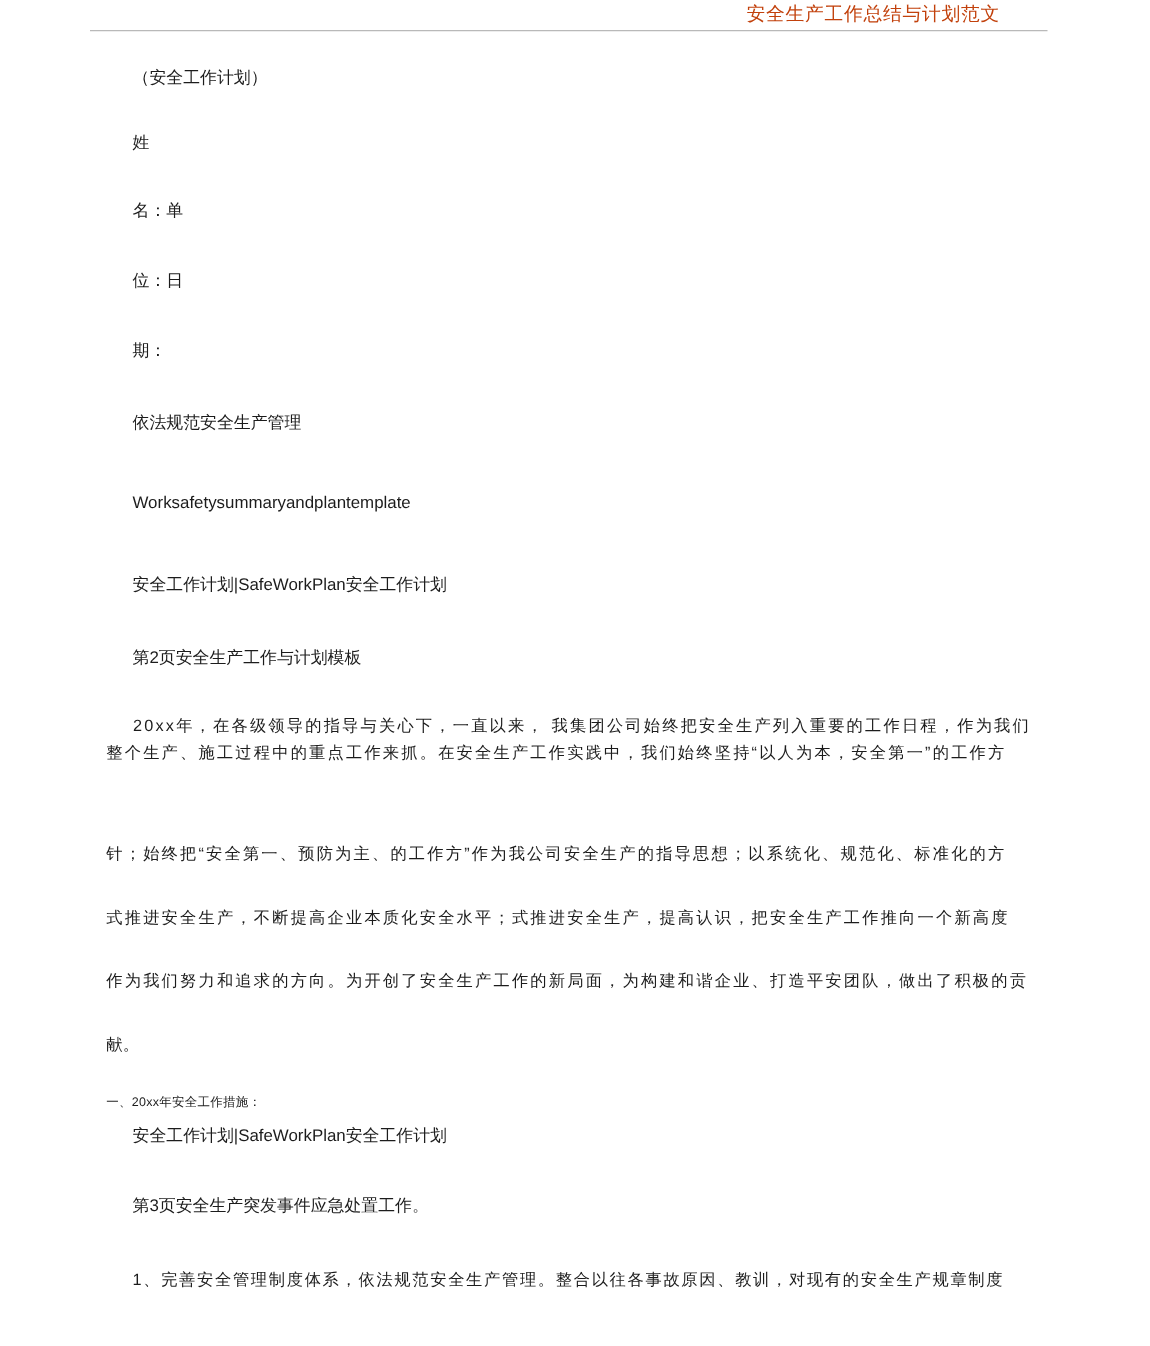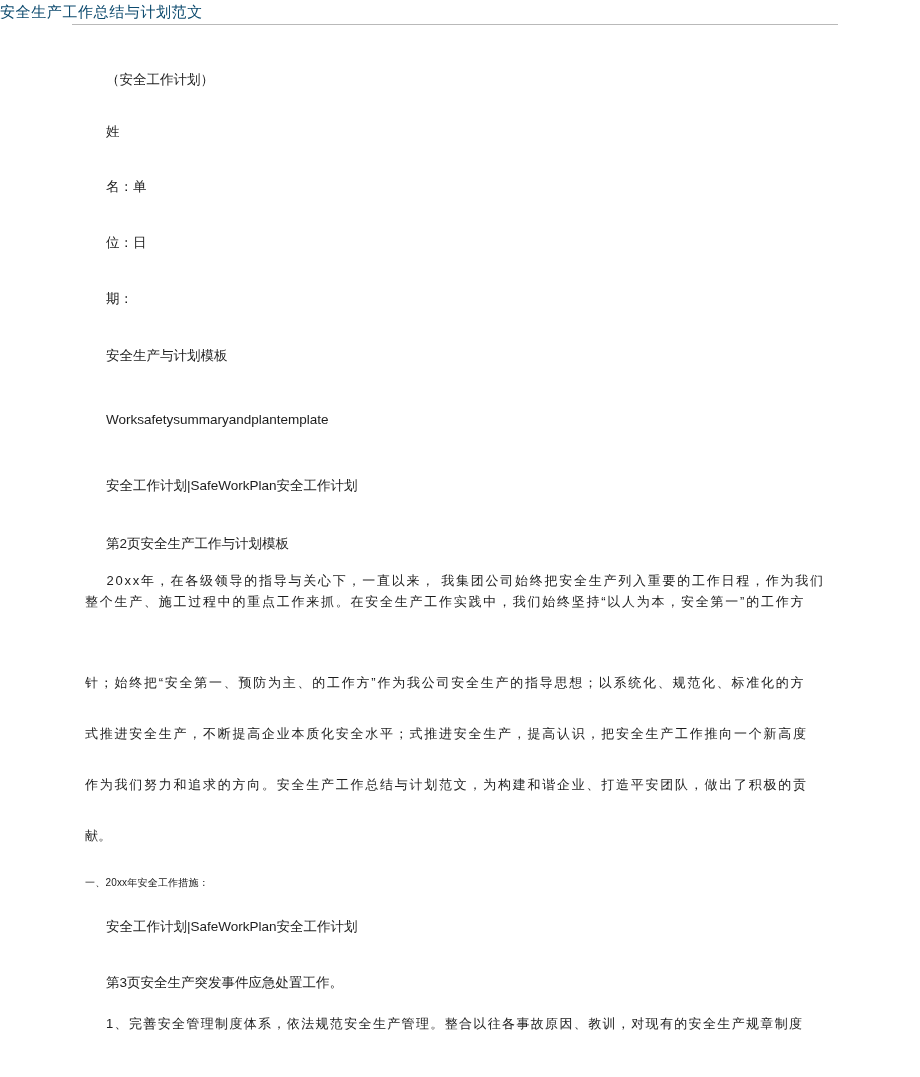--- a/index.html
+++ b/index.html
@@ -22,25 +22,25 @@
     top: 0;
     left: 0;
     width: 920px;
     height: 28px;
   }
   .header-title {
     position: absolute;
     top: 2px;
     left: 0;
     width: 800px;
-    text-align: left;
+    text-align: right;
     font-size: 15px;
     line-height: 19px;
     letter-spacing: 0.6px;
-    color: #0c4a6e;
+    color: #c2410c;
     white-space: nowrap;
   }
   .header-rule {
     position: absolute;
     top: 24px;
     left: 72px;
     width: 766px;
     height: 1px;
     background: #b9b9b9;
   }
@@ -57,21 +57,20 @@
     font-size: 13.5px;
     line-height: 20px;
     color: #1c1c1c;
     white-space: nowrap;
   }
 
   
   .front-line {
     position: absolute;
     left: 106px;
-    margin-top: 18px;
   }
 
   
   .body-line {
     position: absolute;
     left: 85px;
     font-size: 13px;
     line-height: 20px;
     color: #1c1c1c;
     white-space: pre;
@@ -103,30 +102,30 @@
 </div>
 
 <div class="doc-body">
 
   <div class="blk front-line" style="top:24px">（安全工作计划）</div>
   <div class="blk front-line" style="top:76px">姓</div>
   <div class="blk front-line" style="top:131px">名：单</div>
   <div class="blk front-line" style="top:187px">位：日</div>
   <div class="blk front-line" style="top:243px">期：</div>
 
-  <div class="blk front-line" style="top:300px">安全生产与计划模板</div>
+  <div class="blk front-line" style="top:300px">依法规范安全生产管理</div>
   <div class="blk front-line" style="top:364px">Worksafetysummaryandplantemplate</div>
   <div class="blk front-line" style="top:430px">安全工作计划|SafeWorkPlan安全工作计划</div>
   <div class="blk front-line" style="top:488px">第2页安全生产工作与计划模板</div>
 
   <div class="body-line wide3" style="top:543px">    20xx年，在各级领导的指导与关心下，一直以来， 我集团公司始终把安全生产列入重要的工作日程，作为我们</div>
   <div class="body-line wide3" style="top:564px">整个生产、施工过程中的重点工作来抓。在安全生产工作实践中，我们始终坚持“以人为本，安全第一”的工作方</div>
   <div class="body-line wide3" style="top:645px">针；始终把“安全第一、预防为主、的工作方”作为我公司安全生产的指导思想；以系统化、规范化、标准化的方</div>
   <div class="body-line wide3" style="top:696px">式推进安全生产，不断提高企业本质化安全水平；式推进安全生产，提高认识，把安全生产工作推向一个新高度</div>
-  <div class="body-line wide3" style="top:747px">作为我们努力和追求的方向。安全生产工作总结与计划范文，为构建和谐企业、打造平安团队，做出了积极的贡</div>
+  <div class="body-line wide3" style="top:747px">作为我们努力和追求的方向。为开创了安全生产工作的新局面，为构建和谐企业、打造平安团队，做出了积极的贡</div>
   <div class="body-line" style="top:798px">献。</div>
 
   <div class="heading-line" style="top:845px">一、20xx年安全工作措施：</div>
 
   <div class="blk front-line" style="top:871px">安全工作计划|SafeWorkPlan安全工作计划</div>
   <div class="blk front-line" style="top:927px">第3页安全生产突发事件应急处置工作。</div>
 
   <div class="body-line wide2" style="top:986px;left:106px">1、完善安全管理制度体系，依法规范安全生产管理。整合以往各事故原因、教训，对现有的安全生产规章制度</div>
 
 </div>

